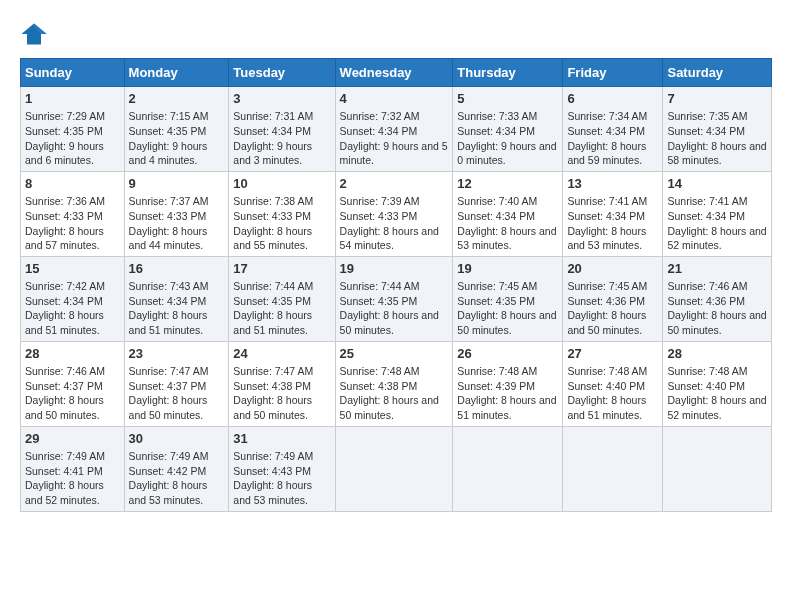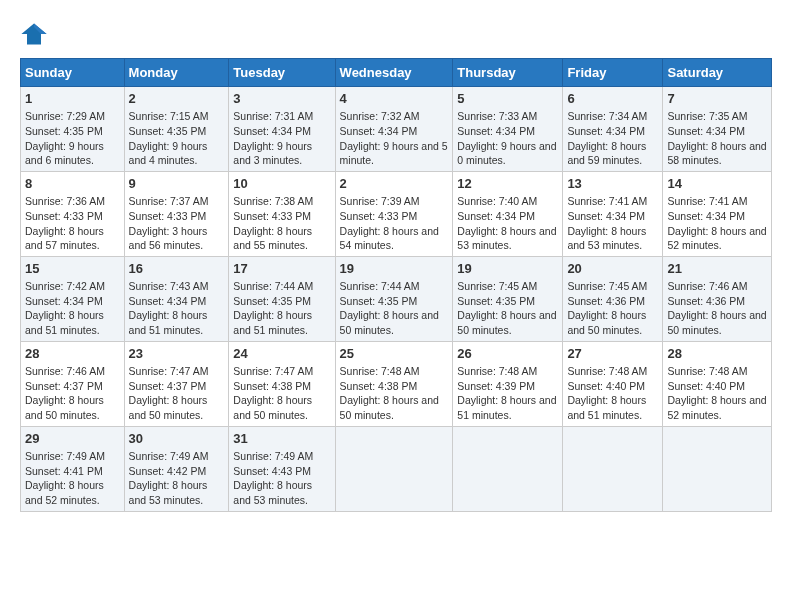--- a/index.html
+++ b/index.html
@@ -126,21 +126,21 @@
           <td><span class="day-num">1</span><span>Sunrise: 7:29 AM</span><br><span>Sunset: 4:35 PM</span><br><span>Daylight: 9 hours and 6 minutes.</span></td>
           <td><span class="day-num">2</span><span>Sunrise: 7:15 AM</span><br><span>Sunset: 4:35 PM</span><br><span>Daylight: 9 hours and 4 minutes.</span></td>
           <td><span class="day-num">3</span><span>Sunrise: 7:31 AM</span><br><span>Sunset: 4:34 PM</span><br><span>Daylight: 9 hours and 3 minutes.</span></td>
           <td><span class="day-num">4</span><span>Sunrise: 7:32 AM</span><br><span>Sunset: 4:34 PM</span><br><span>Daylight: 9 hours and 5 minute.</span></td>
           <td><span class="day-num">5</span><span>Sunrise: 7:33 AM</span><br><span>Sunset: 4:34 PM</span><br><span>Daylight: 9 hours and 0 minutes.</span></td>
           <td><span class="day-num">6</span><span>Sunrise: 7:34 AM</span><br><span>Sunset: 4:34 PM</span><br><span>Daylight: 8 hours and 59 minutes.</span></td>
           <td><span class="day-num">7</span><span>Sunrise: 7:35 AM</span><br><span>Sunset: 4:34 PM</span><br><span>Daylight: 8 hours and 58 minutes.</span></td>
         </tr>
         <tr>
           <td><span class="day-num">8</span><span>Sunrise: 7:36 AM</span><br><span>Sunset: 4:33 PM</span><br><span>Daylight: 8 hours and 57 minutes.</span></td>
-          <td><span class="day-num">9</span><span>Sunrise: 7:37 AM</span><br><span>Sunset: 4:33 PM</span><br><span>Daylight: 3 hours and 56 minutes.</span></td>
+          <td><span class="day-num">9</span><span>Sunrise: 7:37 AM</span><br><span>Sunset: 4:33 PM</span><br><span>Daylight: 8 hours and 44 minutes.</span></td>
           <td><span class="day-num">10</span><span>Sunrise: 7:38 AM</span><br><span>Sunset: 4:33 PM</span><br><span>Daylight: 8 hours and 55 minutes.</span></td>
           <td><span class="day-num">2</span><span>Sunrise: 7:39 AM</span><br><span>Sunset: 4:33 PM</span><br><span>Daylight: 8 hours and 54 minutes.</span></td>
           <td><span class="day-num">12</span><span>Sunrise: 7:40 AM</span><br><span>Sunset: 4:34 PM</span><br><span>Daylight: 8 hours and 53 minutes.</span></td>
           <td><span class="day-num">13</span><span>Sunrise: 7:41 AM</span><br><span>Sunset: 4:34 PM</span><br><span>Daylight: 8 hours and 53 minutes.</span></td>
           <td><span class="day-num">14</span><span>Sunrise: 7:41 AM</span><br><span>Sunset: 4:34 PM</span><br><span>Daylight: 8 hours and 52 minutes.</span></td>
         </tr>
         <tr>
           <td><span class="day-num">15</span><span>Sunrise: 7:42 AM</span><br><span>Sunset: 4:34 PM</span><br><span>Daylight: 8 hours and 51 minutes.</span></td>
           <td><span class="day-num">16</span><span>Sunrise: 7:43 AM</span><br><span>Sunset: 4:34 PM</span><br><span>Daylight: 8 hours and 51 minutes.</span></td>
           <td><span class="day-num">17</span><span>Sunrise: 7:44 AM</span><br><span>Sunset: 4:35 PM</span><br><span>Daylight: 8 hours and 51 minutes.</span></td>

